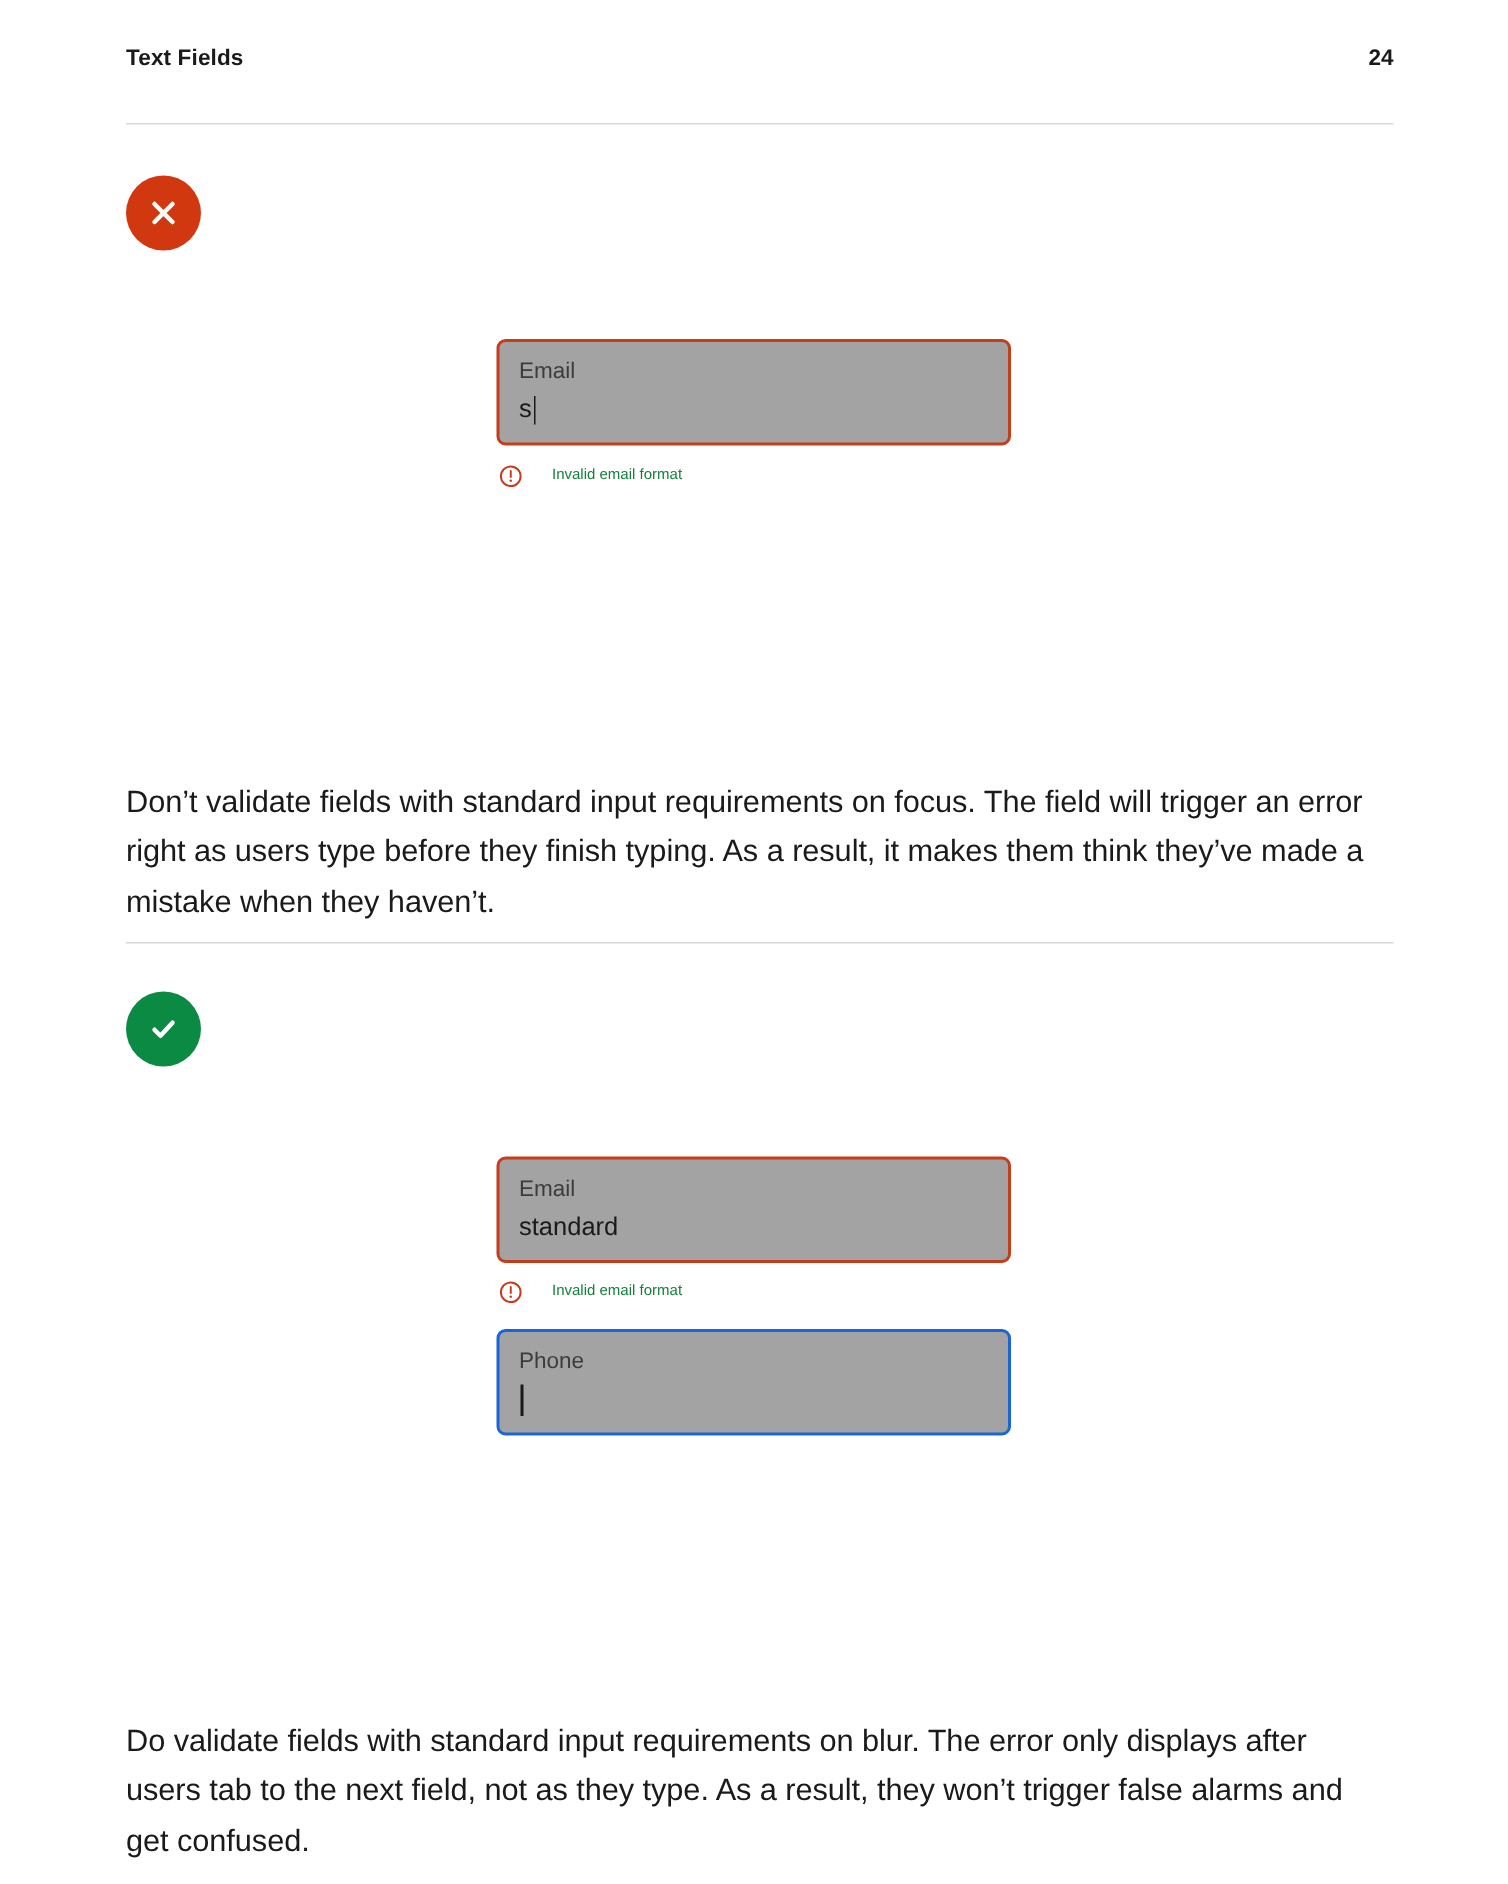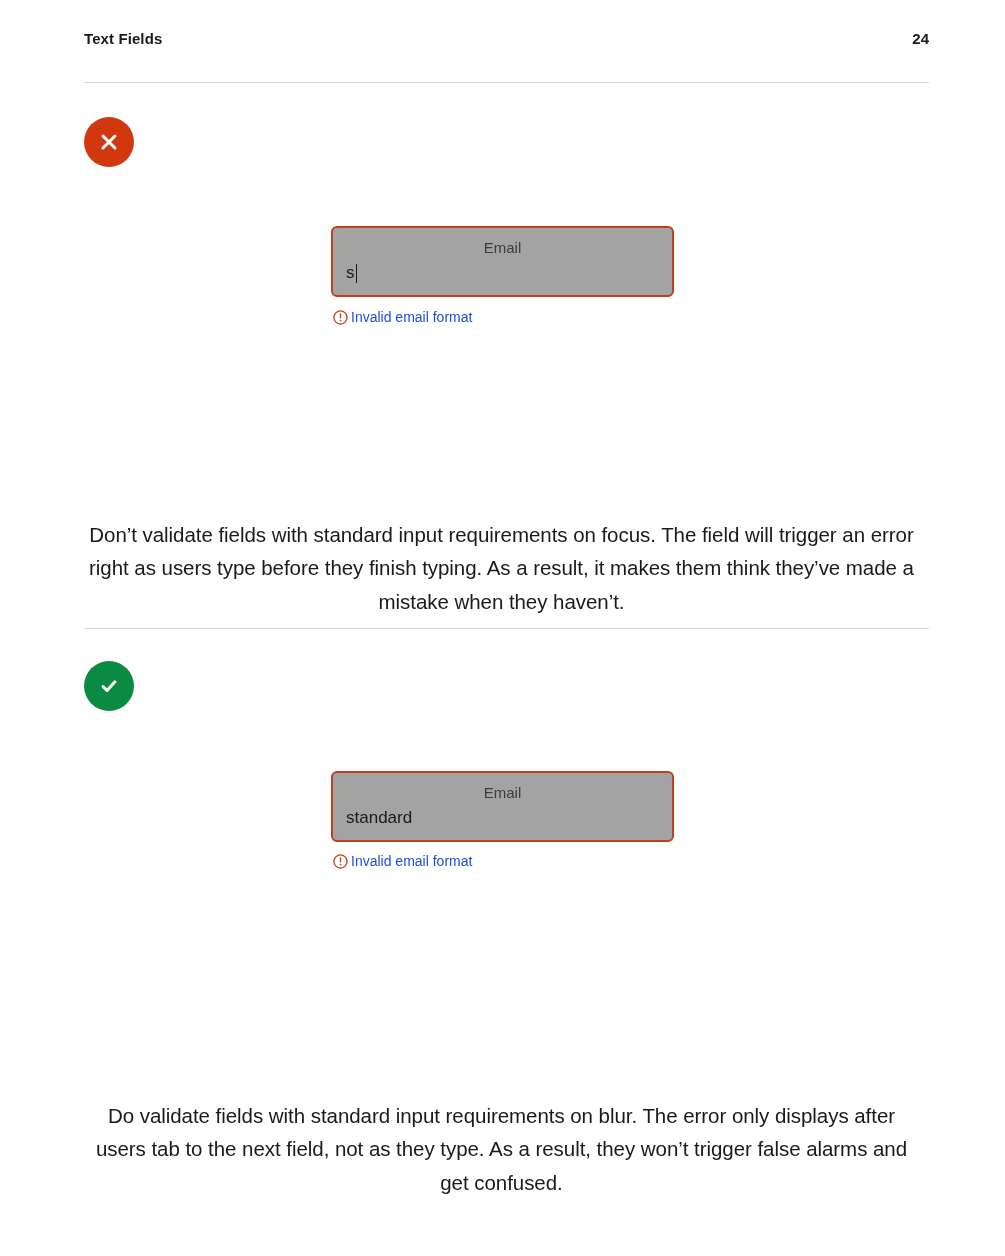--- a/index.html
+++ b/index.html
@@ -15,21 +15,20 @@
     color: #1a1a1a;
     position: relative;
     overflow: hidden;
   }
 
   .page {
     position: relative;
     width: 1005px;
     height: 1256px;
     padding: 4px;
-    text-align: center;
   }
 
   
   .header {
     position: absolute;
     top: 30px;
     left: 84px;
     width: 845px;
     display: flex;
     align-items: baseline;
@@ -115,24 +114,24 @@
   }
   .caret-lone {
     margin-left: 1px;
     height: 21px;
   }
 
   .field-msg {
     position: absolute;
     display: flex;
     align-items: center;
-    gap: 3px;
-    font-size: 14px;
+    gap: 20px;
+    font-size: 10px;
     line-height: 18px;
-    color: #1d4ed8;
+    color: #15803d;
   }
   .msg-icon {
     flex: 0 0 auto;
     width: 15px;
     height: 15px;
     display: block;
   }
 
   
   .field-a { top: 226px; left: 331px; }
@@ -147,21 +146,21 @@
   .para {
     position: absolute;
     left: 84px;
     width: 835px;
     font-size: 20.5px;
     line-height: 33.5px;
     color: #1a1a1a;
     letter-spacing: -0.05px;
   }
   .para-dont { top: 497px; }
-  .para-do   { top: 1078px; }
+  .para-do   { top: 1123px; }
 </style>
 </head>
 <body>
 
 <div class="page">
 
   <div class="header">
     <div class="header-title">Text Fields</div>
     <div class="header-page">24</div>
   </div>
@@ -221,16 +220,25 @@
     <span class="msg-icon">
       <svg width="15" height="15" viewBox="0 0 16 16" aria-hidden="true">
         <circle cx="8" cy="8" r="7" fill="none" stroke="#c43e1c" stroke-width="1.4"></circle>
         <path d="M8 4.2 L8 8.6" stroke="#c43e1c" stroke-width="1.4" stroke-linecap="round"></path>
         <circle cx="8" cy="11.2" r="0.9" fill="#c43e1c"></circle>
       </svg>
     </span>
     <span>Invalid email format</span>
   </div>
 
+  <div class="field field-focus field-c">
+    <div class="field-inner">
+      <div class="field-label">Phone</div>
+      <div class="field-value">
+          <span></span>
+          <span class="caret caret-lone"></span>
+        </div>
+    </div>
+  </div>
 
   <p class="para para-do">Do validate fields with standard input requirements on blur. The error only displays after users tab to the next field, not as they type. As a result, they won’t trigger false alarms and get confused.</p>
 
 </div>
 
 </body></html>

